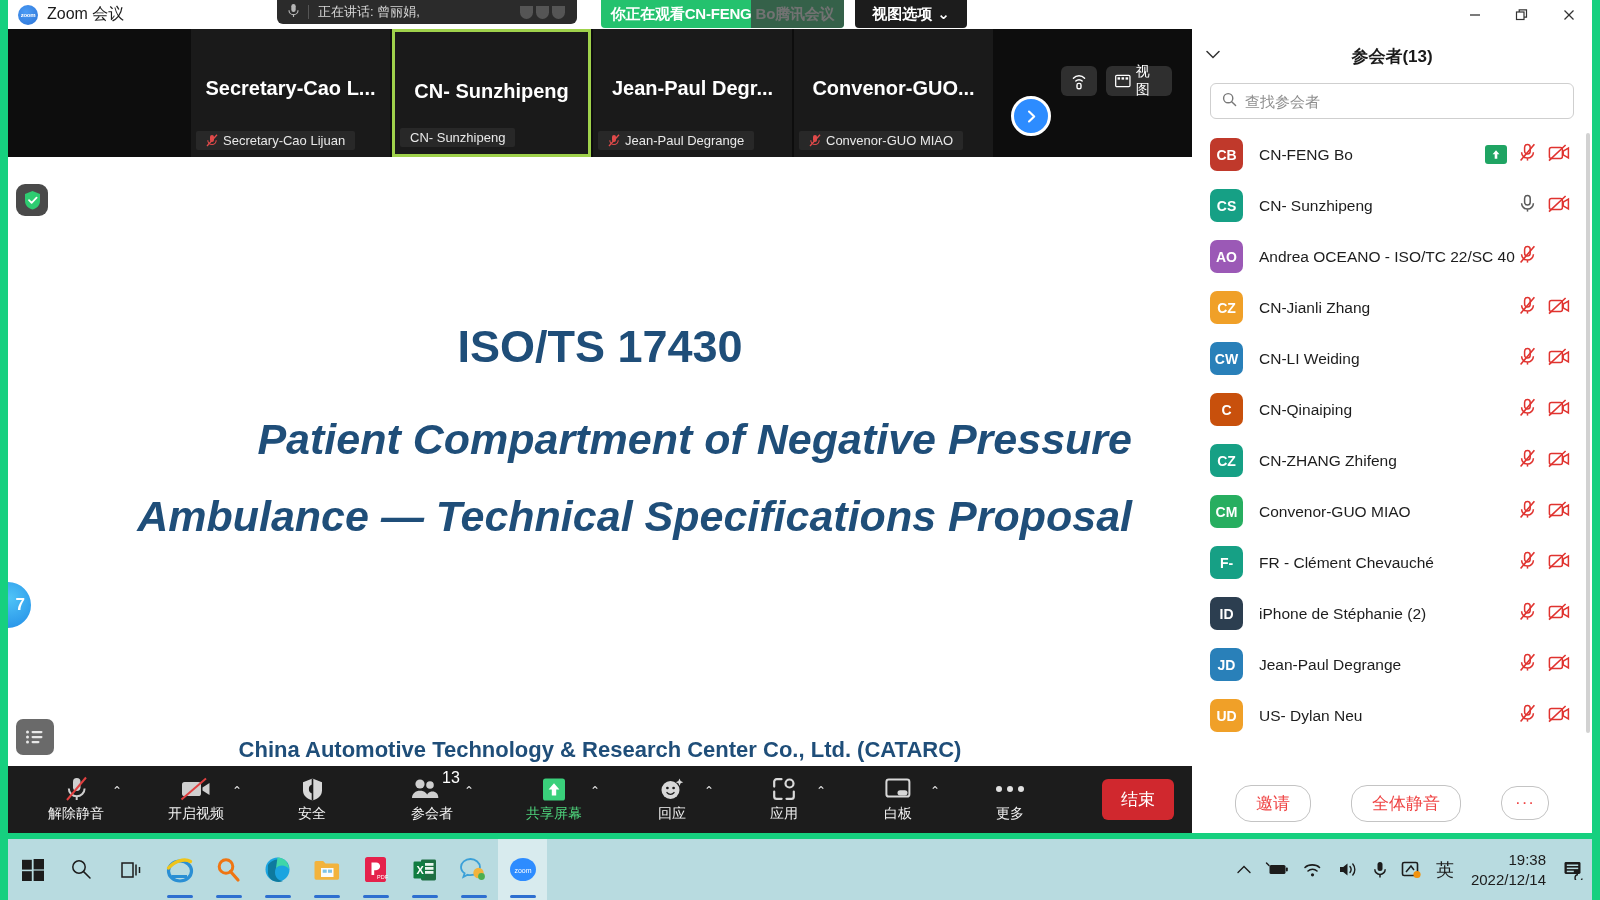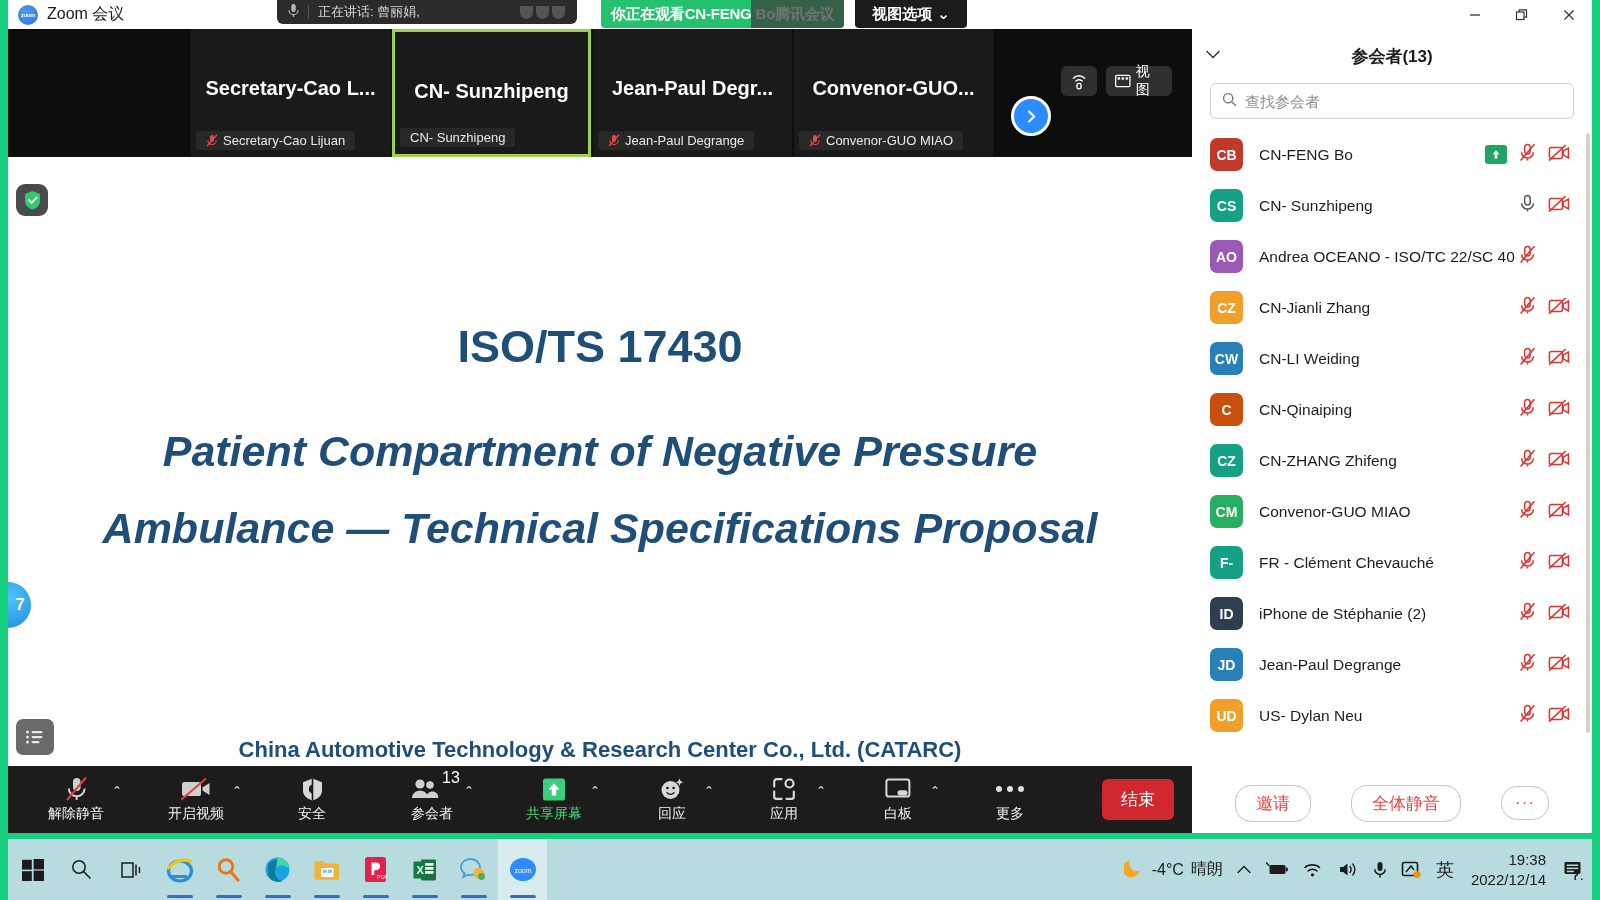--- a/index.html
+++ b/index.html
@@ -113,21 +113,21 @@
   #btn-view   { left: 1098px; width: 66px; }
 
   
   .slide { position: absolute; left: 0; top: 128px; width: 1184px; height: 609px; background: #fff; }
   .slide-title {
     position: absolute; left: 0; right: 0; top: 164px; text-align: center;
     color: #1f4e79; font-size: 45px; font-weight: bold;
     font-family: "Liberation Sans", sans-serif; letter-spacing: 0px;
   }
   .slide-sub {
-    position: absolute; left: 60px; right: 60px; top: 256px; text-align: center;
+    position: absolute; left: 60px; right: 60px; top: 244px; text-align: right;
     color: #1f4e79; font-size: 43px; font-weight: bold; font-style: italic;
     line-height: 77px;
   }
   .slide-org {
     position: absolute; left: 0; right: 0; top: 580px; text-align: center;
     color: #1f4e79; font-size: 22px; font-weight: bold;
   }
 
   
   .shield-badge {
@@ -840,29 +840,20 @@
     </div>
     <div class="tb-ic active">
       <svg width="30" height="27" viewBox="0 0 30 27">
         <ellipse cx="15" cy="13.5" rx="13" ry="11.5" fill="#2d8cff"></ellipse>
         <text x="15" y="16.5" font-size="7" fill="#ffffff" text-anchor="middle" font-family="Liberation Sans">zoom</text>
       </svg>
       <span class="dot"></span>
     </div>
 
     <div class="tray">
-      <div class="tray-item weather">
-        <span>
-          <svg width="21" height="21" viewBox="0 0 21 21">
-            <path d="M15.5 13.8A8 8 0 015.6 3.4a8.6 8.6 0 109.9 10.4z" fill="#f5a623"></path>
-          </svg>
-        </span>
-        <span>-4°C</span>
-        <span>晴朗</span>
-      </div>
       <div class="tray-item">
         <svg width="14" height="9" viewBox="0 0 14 9">
             <path d="M1 7.5l6-6 6 6" fill="none" stroke="#1c1c1c" stroke-width="1.4" stroke-linecap="round"></path>
           </svg>
       </div>
       <div class="tray-item">
         <svg width="24" height="15" viewBox="0 0 24 15">
           <rect x="4.5" y="3" width="16" height="9" rx="1.6" fill="#1c1c1c"></rect>
           <rect x="20.8" y="5.6" width="2" height="3.8" rx="0.8" fill="#1c1c1c"></rect>
           <path d="M4 3.5L1.5 1" stroke="#1c1c1c" stroke-width="1.4" stroke-linecap="round"></path>

